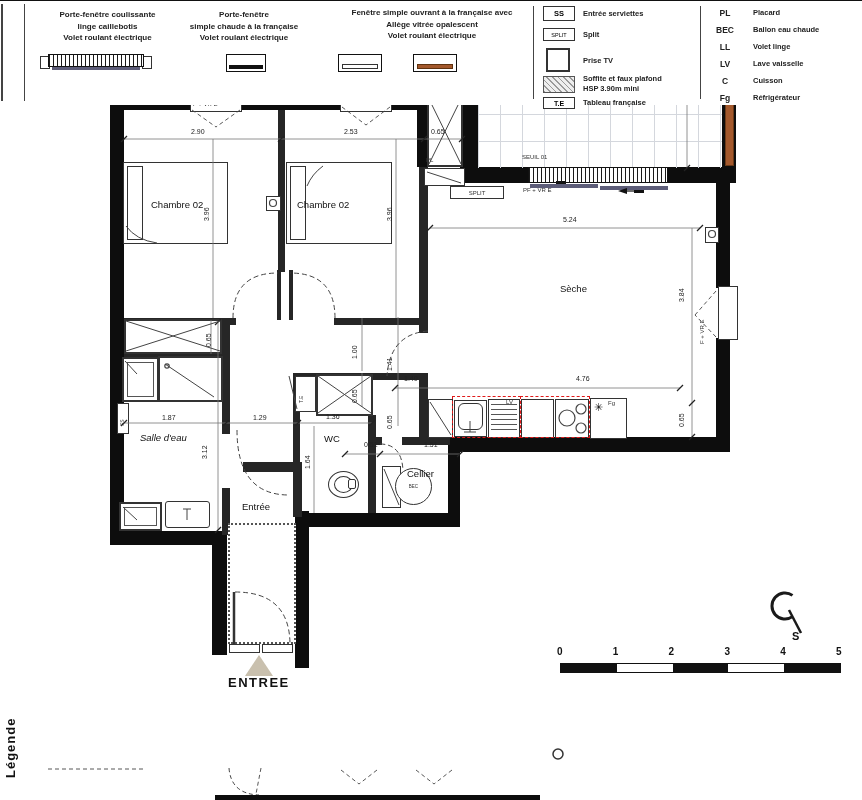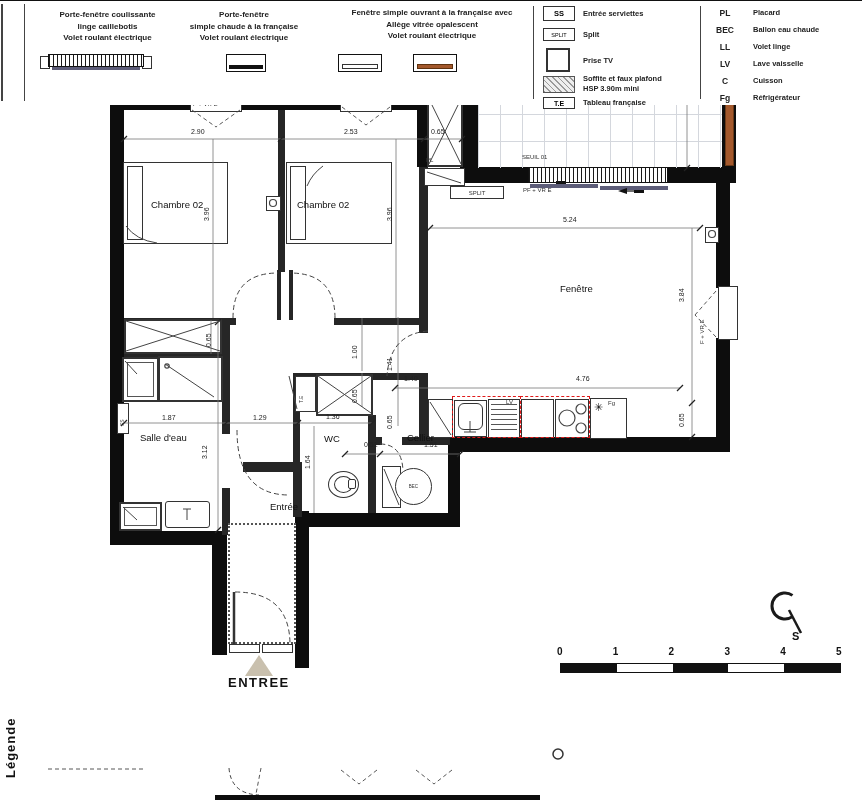--- a/index.html
+++ b/index.html
@@ -281,25 +281,25 @@
     <path d="M 792.5 595.4 A 13 13 0 1 0 792.5 616.6" fill="none" stroke="#1a1a1a" stroke-width="3"></path>
     <line x1="789" y1="610" x2="801" y2="633" stroke="#1a1a1a" stroke-width="2.5"></line>
 
     <circle cx="558" cy="754" r="5" fill="none" stroke="#333" stroke-width="1.5"></circle>
   </svg>
 
   <div id="labels" style="position:absolute;left:0;top:0;width:862px;height:800px;pointer-events:none">
       <span class="lbl room" style="left: 560px; top: 90px;">Balcon</span>
       <span class="lbl room" style="left: 151px; top: 200px;">Chambre 02</span>
       <span class="lbl room" style="left: 297px; top: 200px;">Chambre 02</span>
-      <span class="lbl room" style="left: 560px; top: 284px;">Fenêtre</span>
-      <span class="lbl room" style="left: 140px; top: 433px;">Salle d'eau</span>
+      <span class="lbl room" style="left: 560px; top: 284px;">Sèche</span>
+      <span class="lbl room" style="left: 140px; top: 433px; font-style: italic;">Salle d'eau</span>
       <span class="lbl room" style="left: 324px; top: 434px;">WC</span>
-      <span class="lbl room" style="left: 407px; top: 433px;">Cellier</span>
-      <span class="lbl room" style="left: 242px; top: 502px; margin-left: 28px;">Entrée</span>
+      <span class="lbl room" style="left: 407px; top: 469px;">Cellier</span>
+      <span class="lbl room" style="left: 242px; top: 502px;">Entrée</span>
       <span class="lbl dim" style="left: 587px; top: 37px;">4.44</span>
       <span class="lbl dim" style="left: 191px; top: 128px;">2.90</span>
       <span class="lbl dim" style="left: 344px; top: 128px;">2.53</span>
       <span class="lbl dim" style="left: 431px; top: 128px;">0.65</span>
       <span class="lbl dim" style="left: 563px; top: 216px;">5.24</span>
       <span class="lbl dim" style="left: 576px; top: 375px;">4.76</span>
       <span class="lbl dim" style="left: 404px; top: 375px;">1.40</span>
       <span class="lbl dim" style="left: 162px; top: 414px;">1.87</span>
       <span class="lbl dim" style="left: 253px; top: 414px;">1.29</span>
       <span class="lbl dim" style="left: 326px; top: 413px;">1.36</span>

